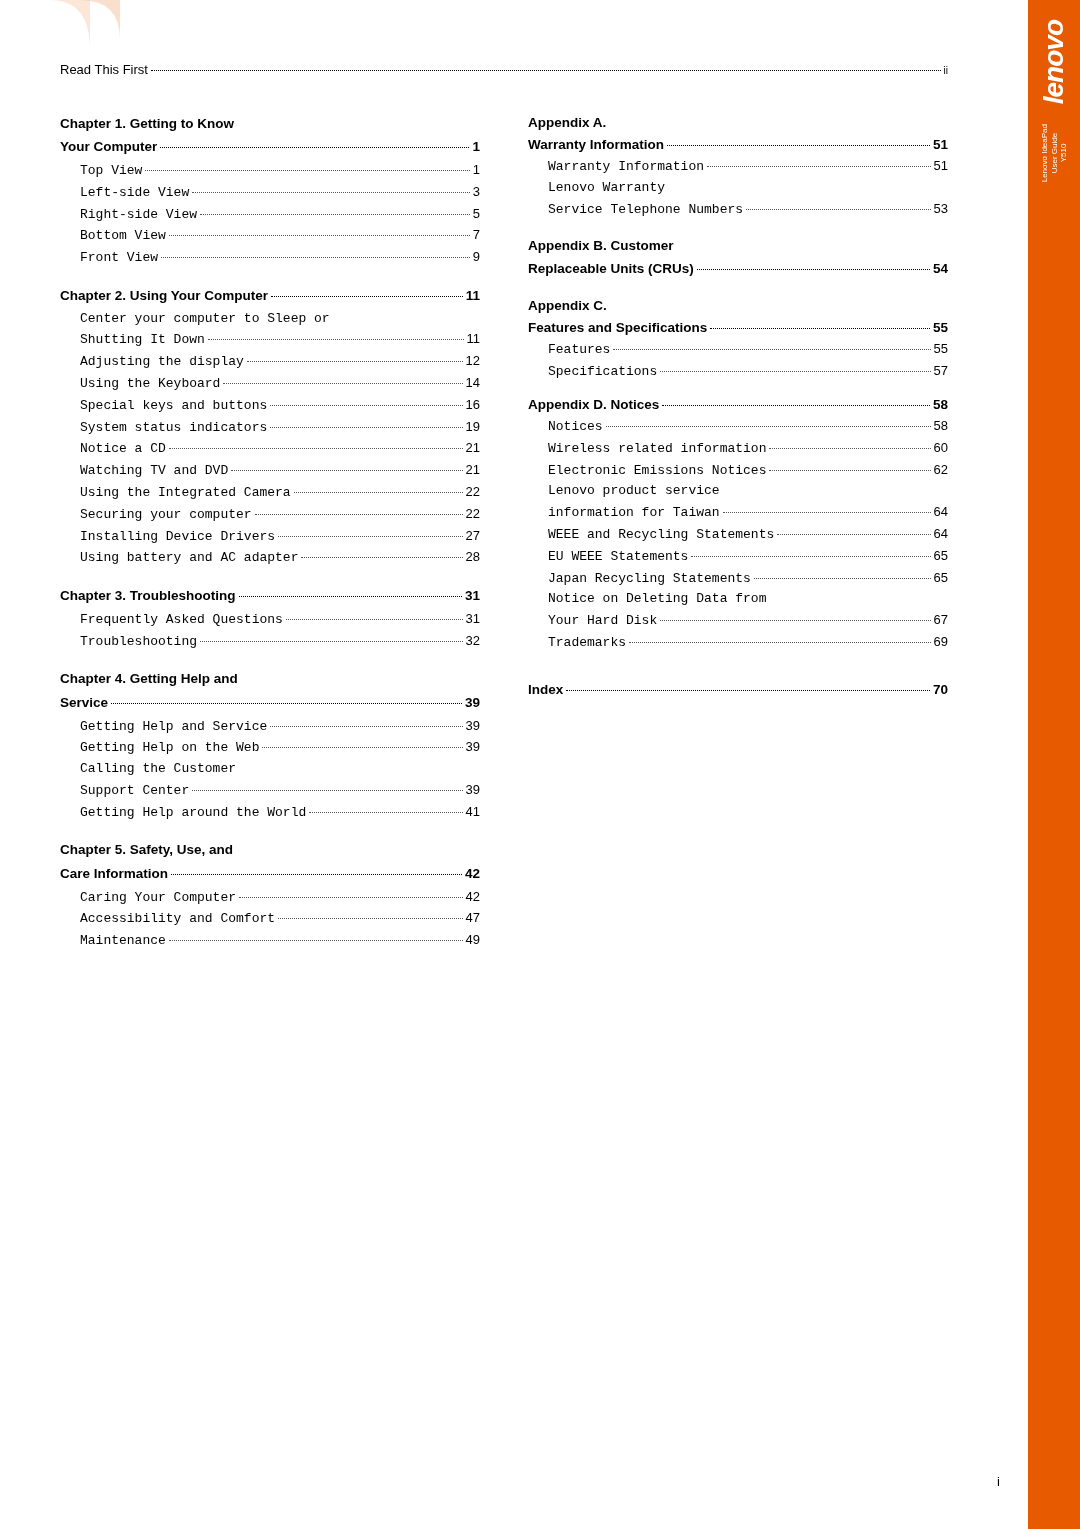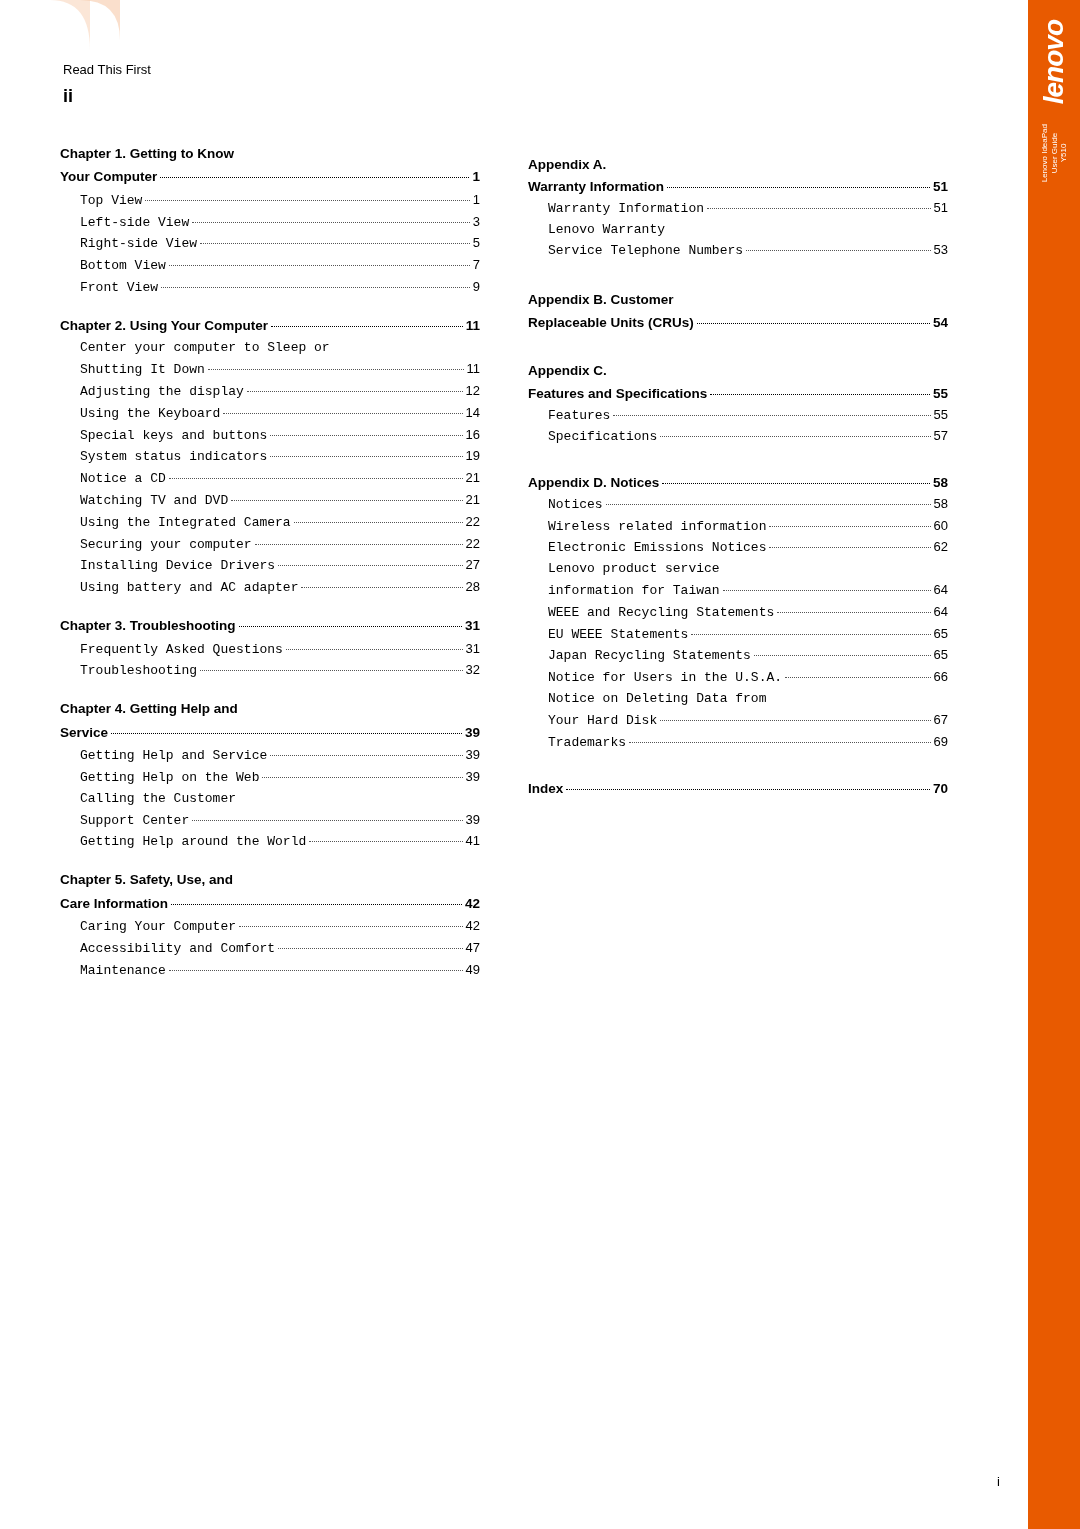--- a/index.html
+++ b/index.html
@@ -116,24 +116,23 @@
 
     .toc-dots {
       flex: 1;
       border-bottom: 1px dotted #000;
       margin: 0 3px;
       position: relative;
       bottom: 3px;
     }
 
     .toc-page {
-      font-size: 18px;
-      color: #000;
-      flex-shrink: 0;
-      font-weight: bold;
+      font-size: 10px;
+      color: #000;
+      flex-shrink: 0;
     }
 
     .toc-subentry {
       padding-left: 20px;
       font-size: 13px;
       color: #000;
     }
 
     .toc-subentry-line {
       display: flex;
@@ -162,31 +161,30 @@
 
     .section-gap {
       margin-top: 16px;
     }
 
     .read-first-line {
       display: flex;
       align-items: baseline;
       margin-bottom: 16px;
       font-size: 13px;
-      flex-direction: column;
     }
 
     .read-first-title {
       font-size: 13px;
       color: #000;
       flex-shrink: 0;
     }
 
     .appendix-title-block {
-      margin-top: 24px;
+      margin-top: 12px;
     }
 
     .appendix-bold-line {
       display: flex;
       align-items: baseline;
     }
 
     .appendix-label {
       font-size: 13.5px;
       font-weight: bold;
@@ -552,25 +550,20 @@
               <span class="toc-subentry-title">EU WEEE Statements</span>
               <span class="toc-subentry-dots"></span>
               <span class="toc-subentry-page">65</span>
             </div>
           <div class="toc-subentry-line">
               <span class="toc-subentry-title">Japan Recycling Statements</span>
               <span class="toc-subentry-dots"></span>
               <span class="toc-subentry-page">65</span>
             </div>
           <div class="toc-subentry-line">
-              <span class="toc-subentry-title">Notice for Users in the U.S.A.</span>
-              <span class="toc-subentry-dots"></span>
-              <span class="toc-subentry-page">66</span>
-            </div>
-          <div class="toc-subentry-line">
               <span class="toc-subentry-title">Notice on Deleting Data from</span>
               <span style="flex:0"></span>
             </div>
           <div class="toc-subentry-line">
               <span class="toc-subentry-title">Your Hard Disk</span>
               <span class="toc-subentry-dots"></span>
               <span class="toc-subentry-page">67</span>
             </div>
           <div class="toc-subentry-line">
               <span class="toc-subentry-title">Trademarks</span>

